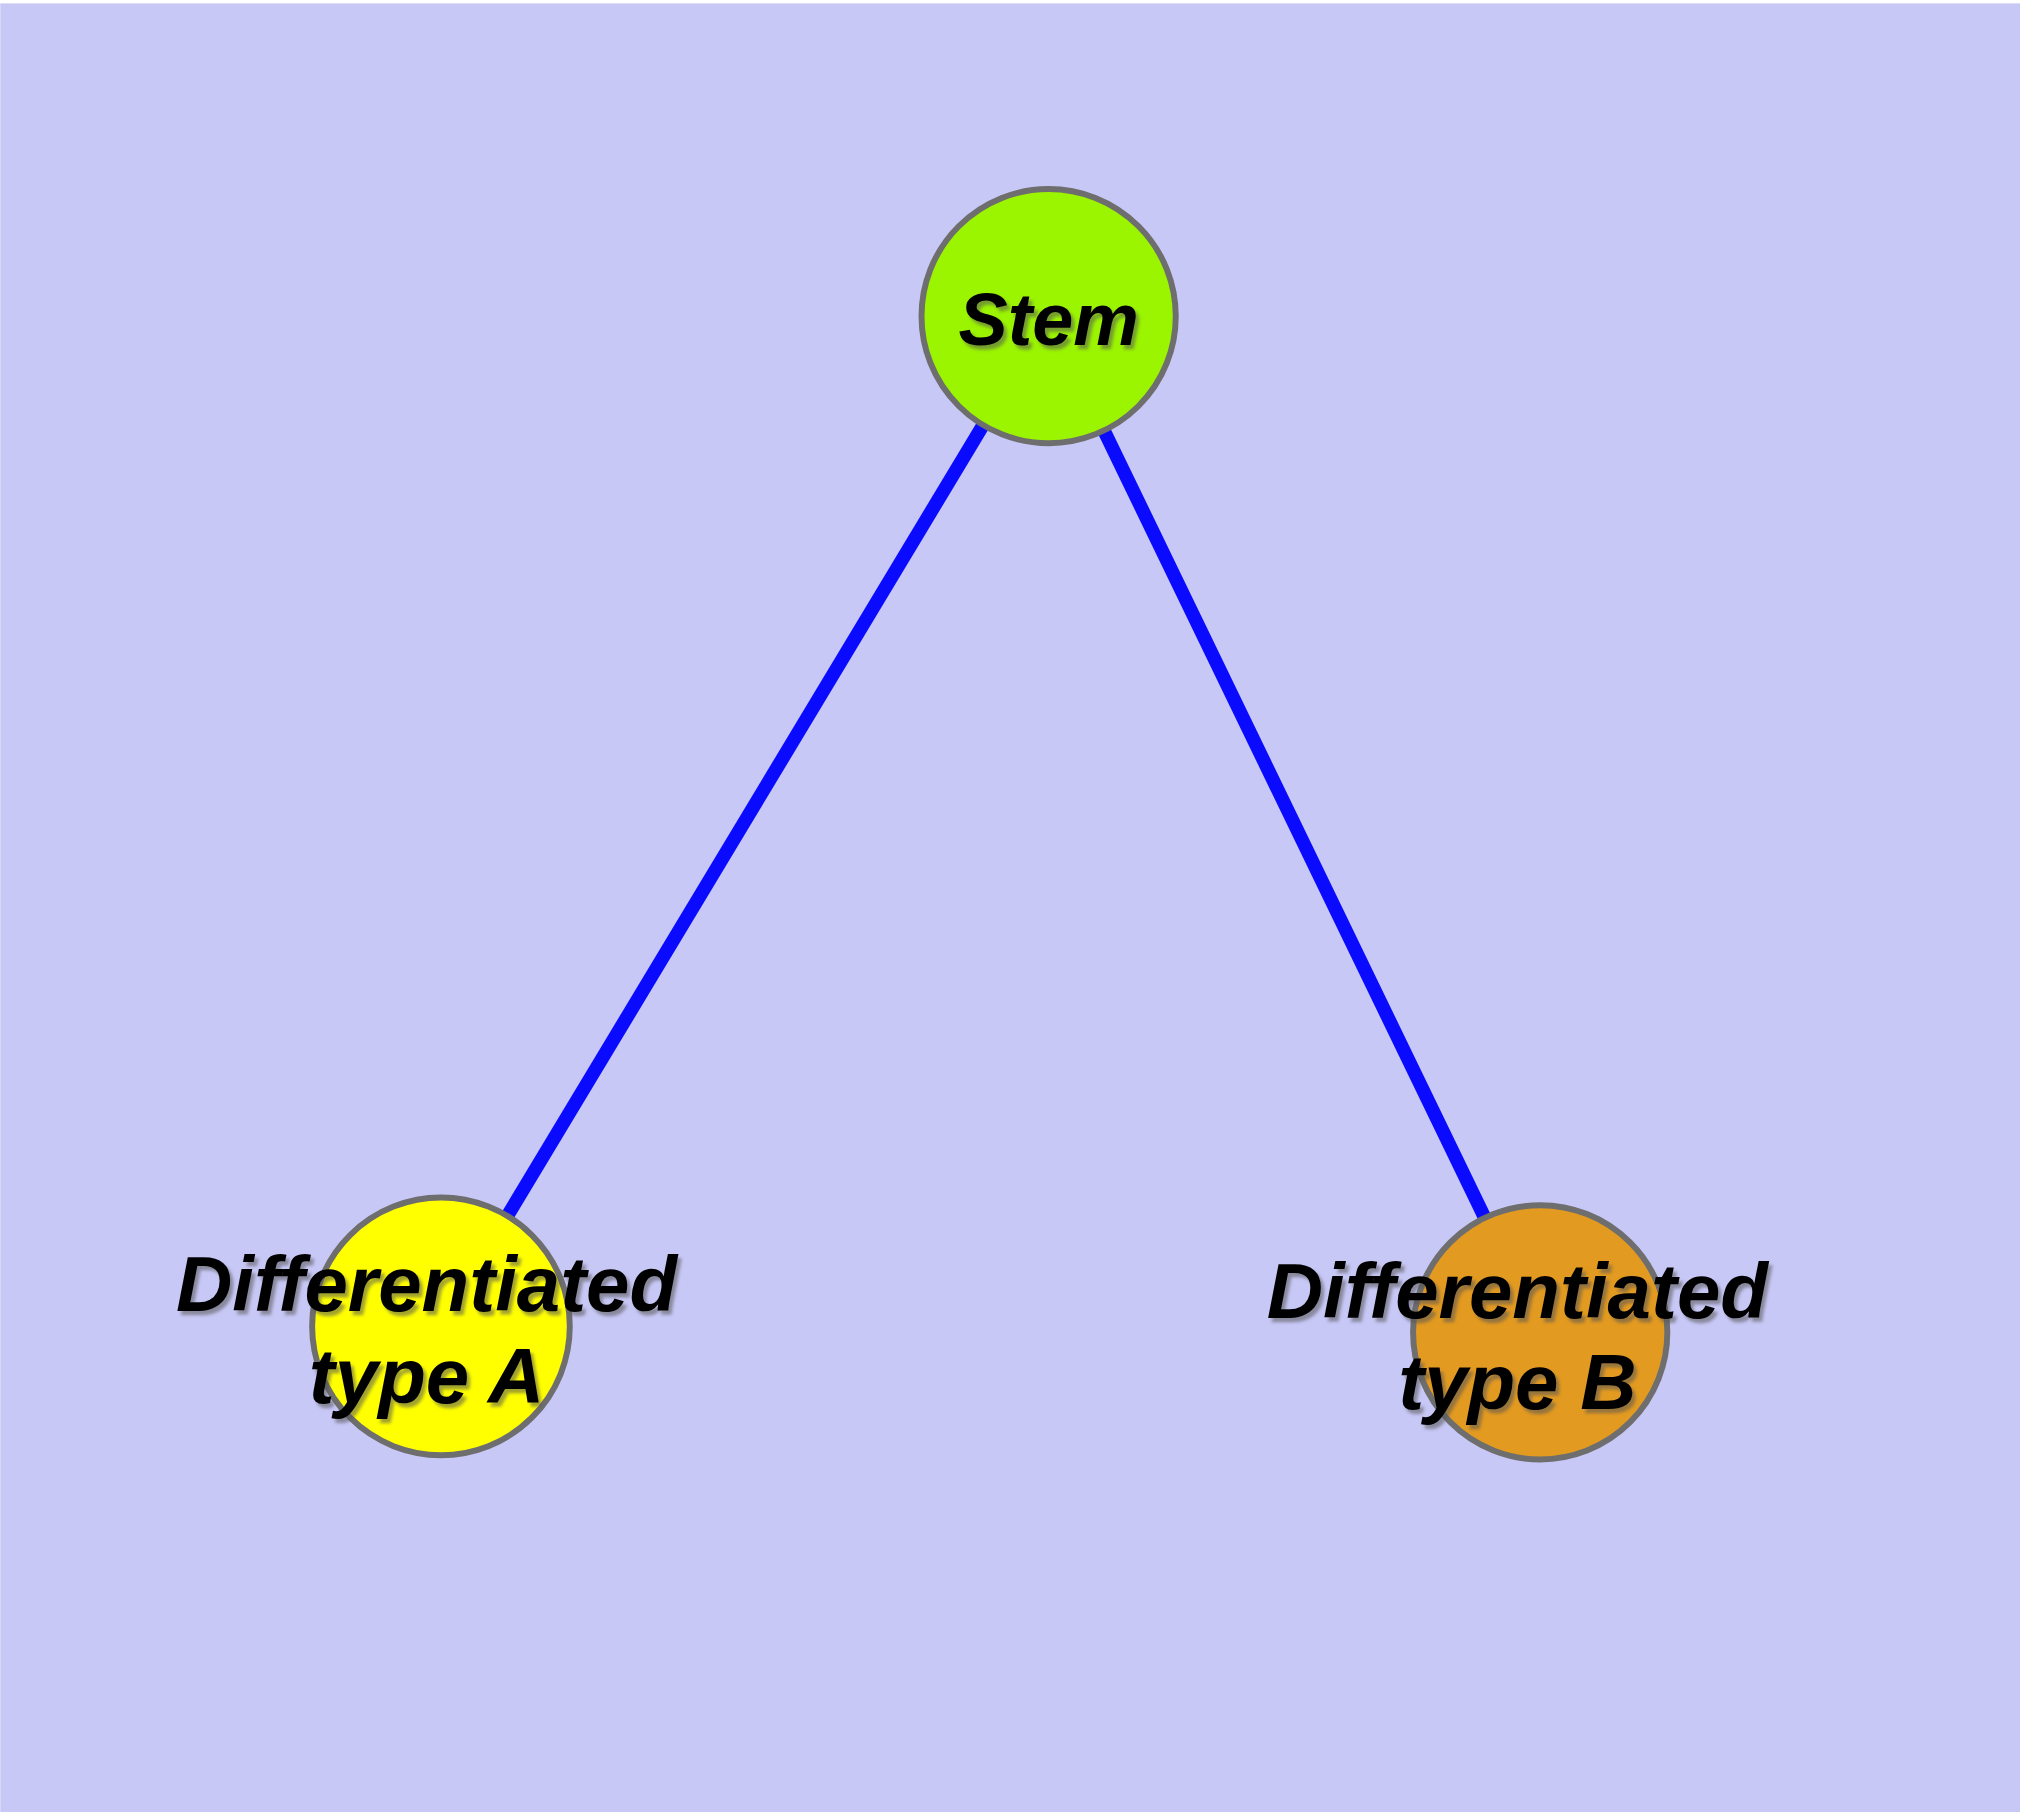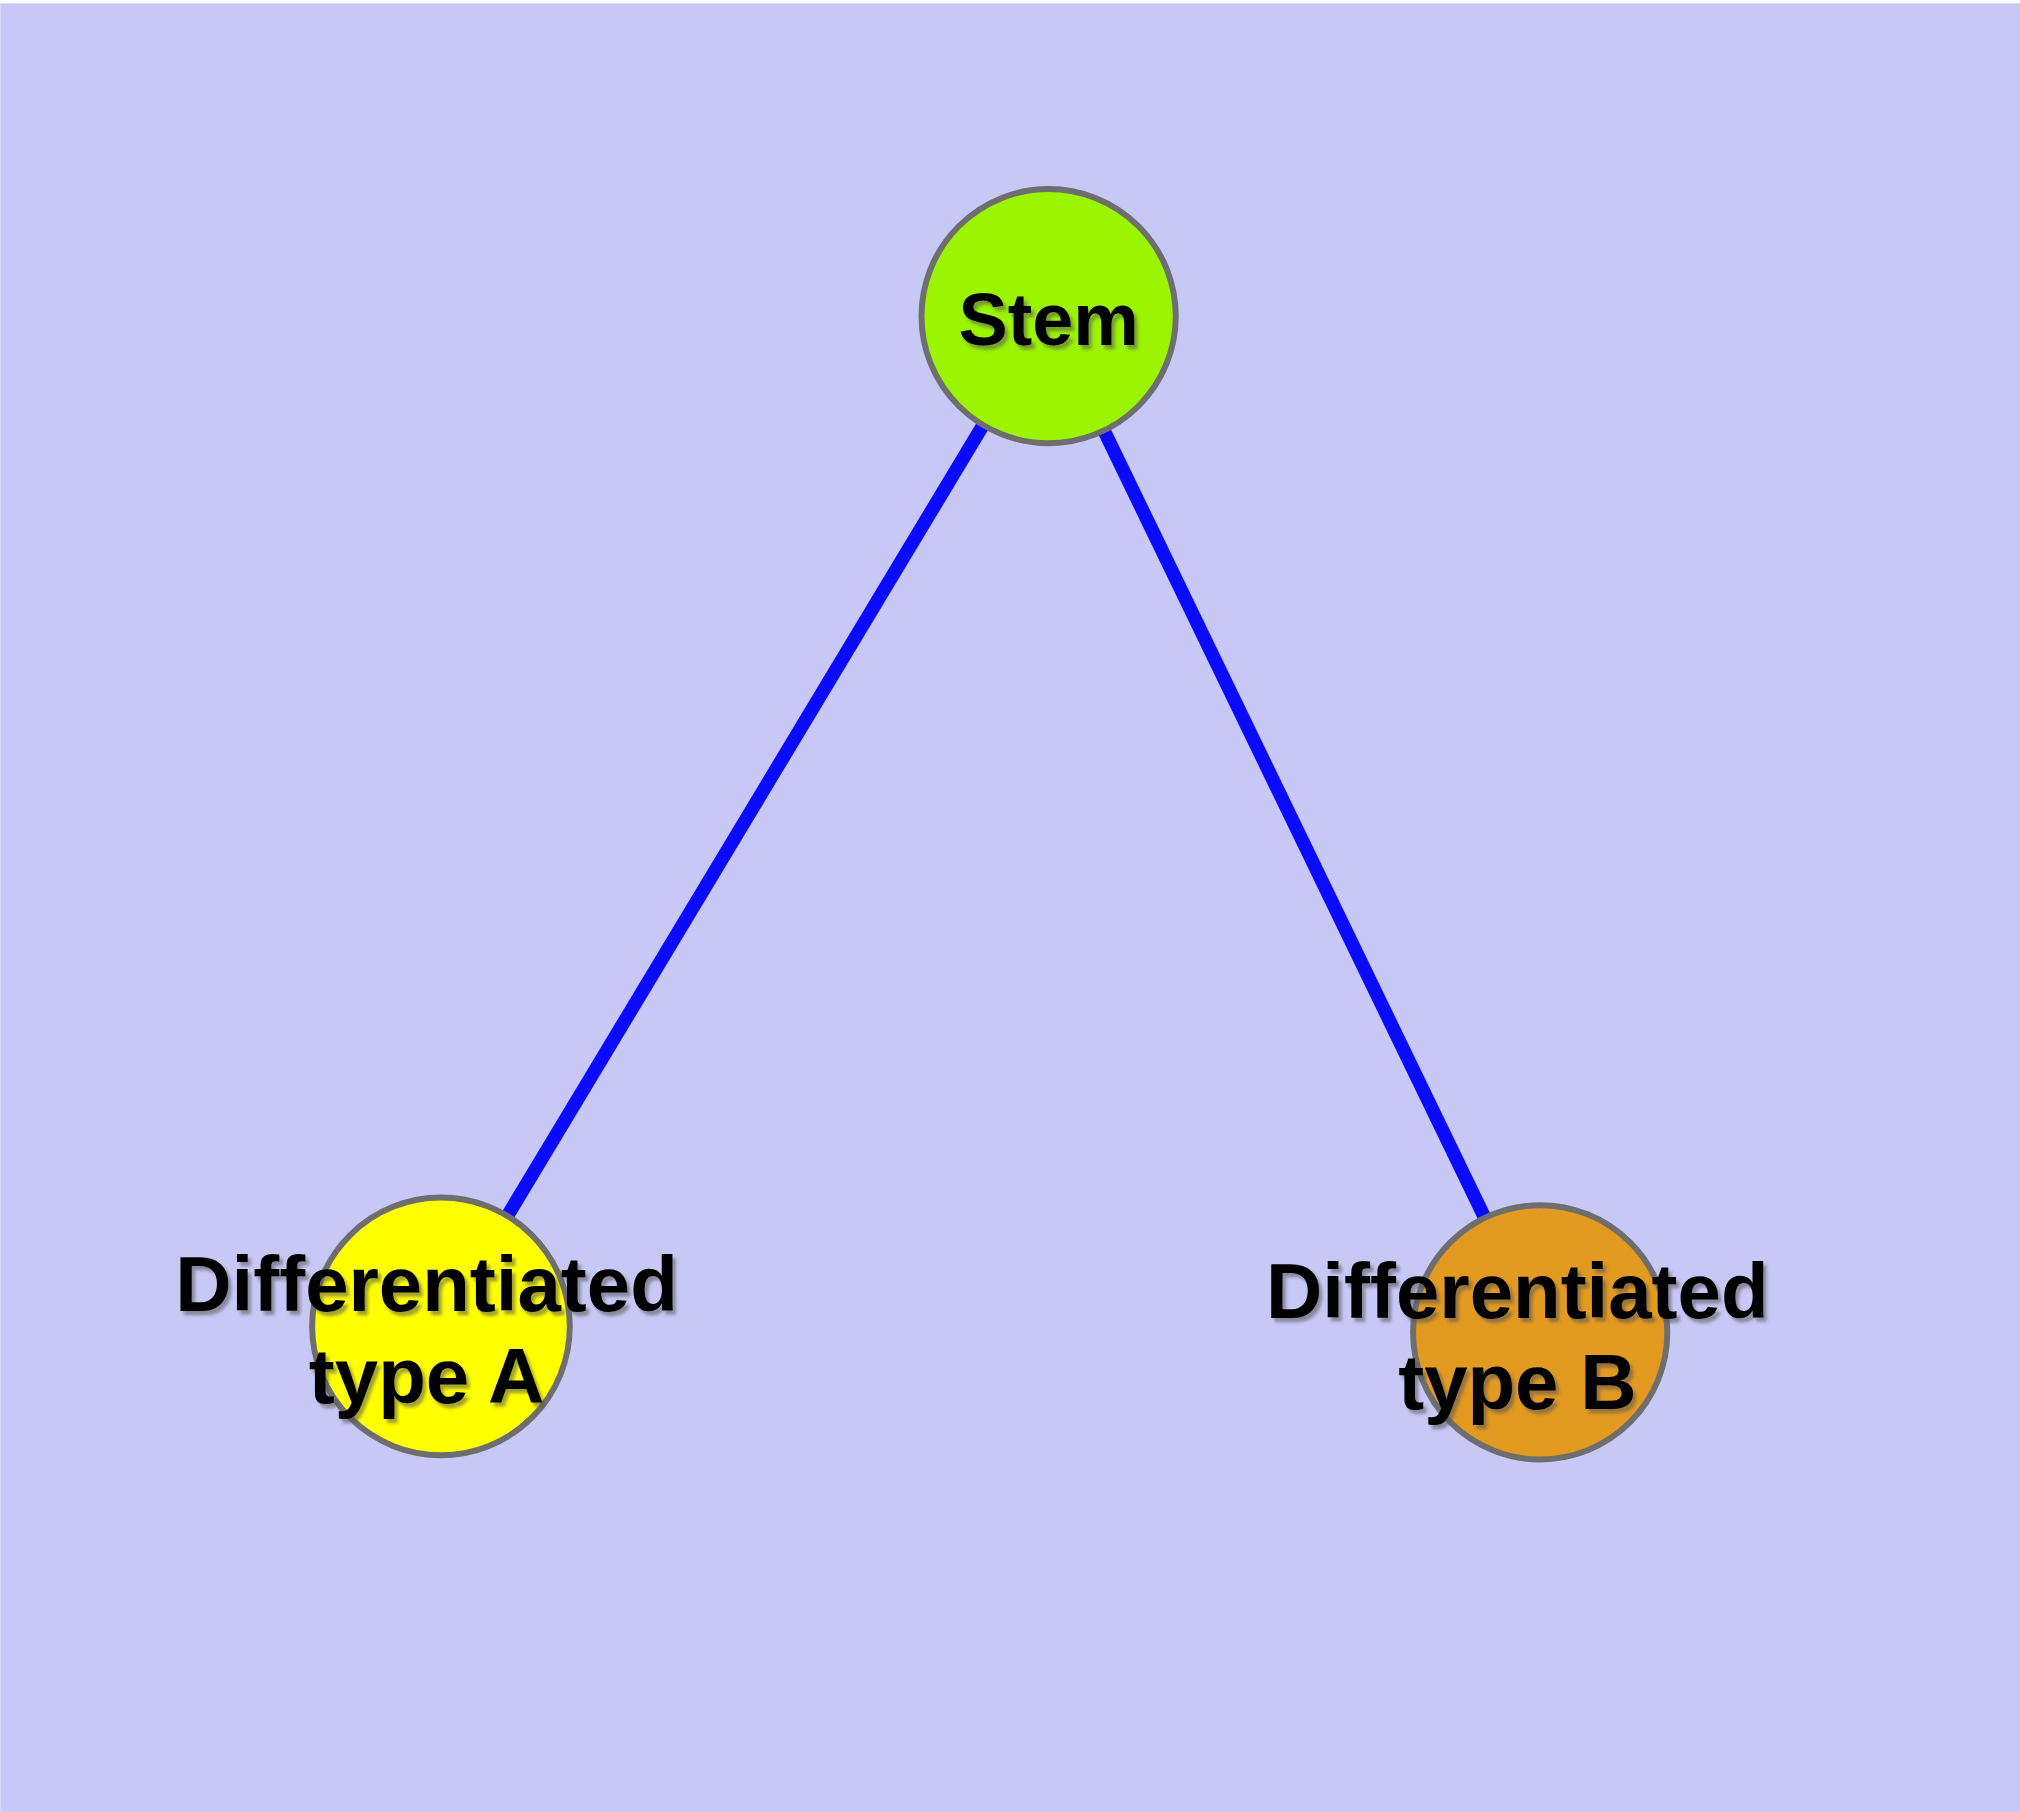--- a/index.html
+++ b/index.html
@@ -10,20 +10,21 @@
     background: #FFFFFF;
     overflow: hidden;
     font-family: "Liberation Sans", sans-serif;
   }
   #canvas-wrap {
     position: absolute;
     top: 0;
     left: 0;
     width: 2021px;
     height: 1516px;
+    font-style: italic;
   }
   svg { display: block; }
   .edge {
     stroke-width: 16px;
     stroke-linecap: butt;
   }
   .node-circle {
     stroke-width: 7px;
   }
   .nlabel {

